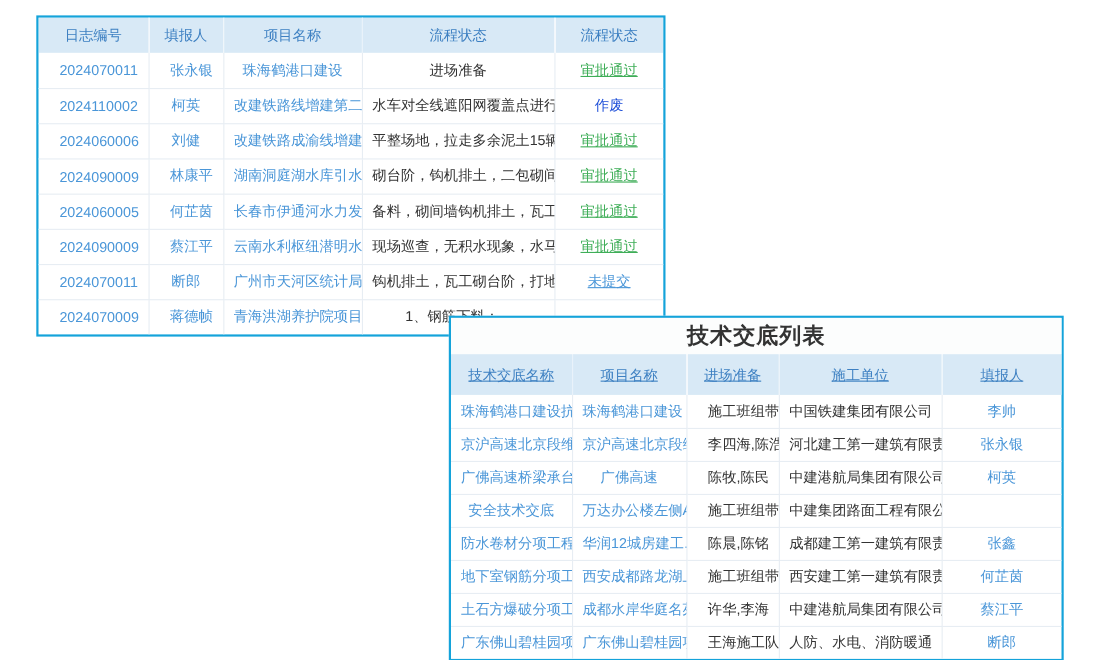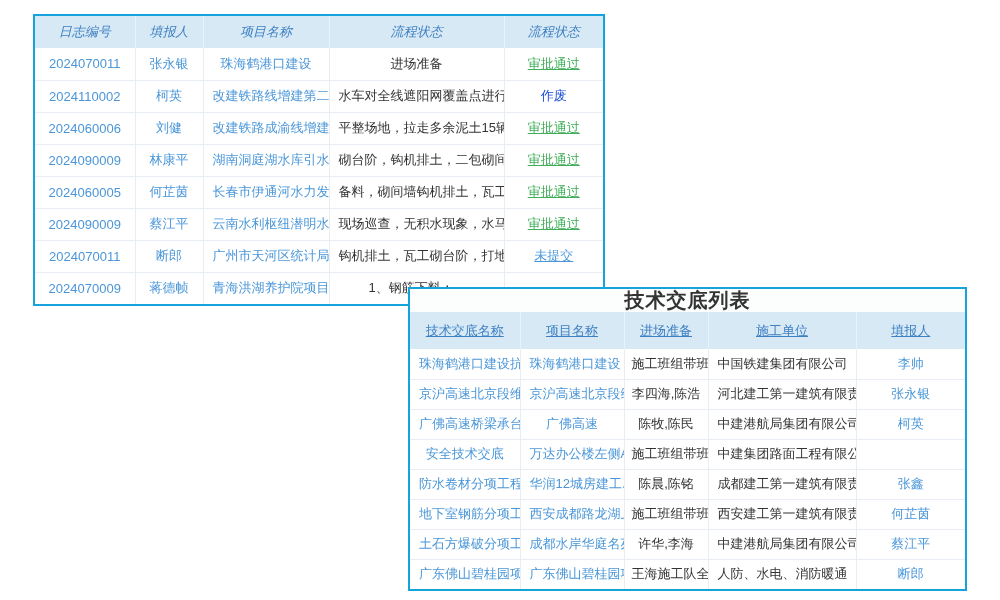--- a/index.html
+++ b/index.html
@@ -7,39 +7,39 @@
               font-family:"Liberation Sans","DejaVu Sans",sans-serif; }
 
   .panel { position:absolute; background:#ffffff; border:2px solid #14a3da; }
   #panel1 { left:33px; top:14px; width:572px; z-index:1; }
   #panel2 { left:408px; top:287px; width:559px; z-index:2; }
 
   .panel-title { display:flex; align-items:center; justify-content:center;
                  font-size:20px; font-weight:bold; color:#333;
                  letter-spacing:1px; background:#fcfdfd; }
   #panel1 .panel-title { height:37px; }
-  #panel2 .panel-title { height:23px; }
+  #panel2 .panel-title { height:33px; }
 
   table { border-collapse:collapse; table-layout:fixed; width:100%; }
   th, td { font-size:13px; overflow:hidden; white-space:nowrap; }
 
   th { background:#d8e9f6; color:#3e80c2; font-weight:normal;
        border-right:1px solid #e9f2fa; }
   th:last-child { border-right:none; }
-  #panel1 th { height:32px;font-style:italic; }
+  #panel1 th { height:32px; }
   #panel2 th { height:37px;text-decoration:underline; }
 
   td { height:32px; color:#333; border-right:1px solid #e7edf3;
        border-bottom:1px solid #e7edf3; }
   #panel2 td { height:30px; }
   td:last-child { border-right:none; }
   tr:last-child td { border-bottom:none; }
 
   .al { text-align:center; padding:0 9px; }
-  .ac { text-align:center; padding:0 7px; }
+  .ac { text-align:center; padding:0 19px; }
   .blue { color:#4a96d8; }
 
   .status[data-st="approved"]     { color:#3fae58; text-decoration:underline;text-align:center; }
   .status[data-st="void"]         { color:#1d4ed8; }
   .status[data-st="unsubmitted"]  { color:#4a96d8; text-decoration:underline; }
 </style>
 </head>
 <body>
 
 <div class="panel" id="panel1">

